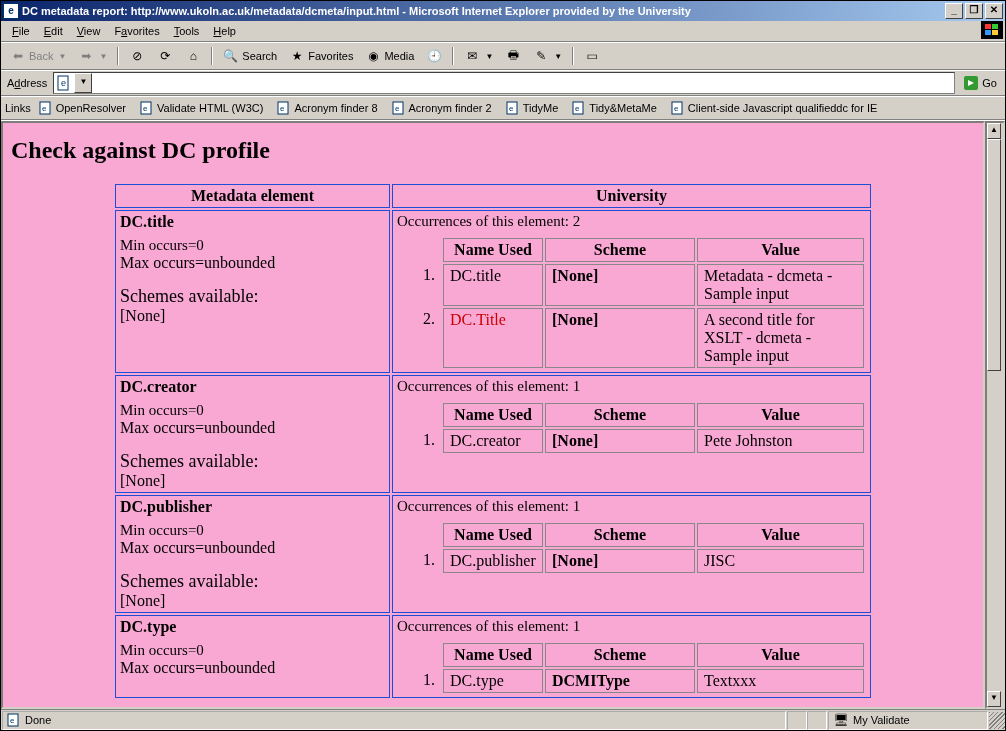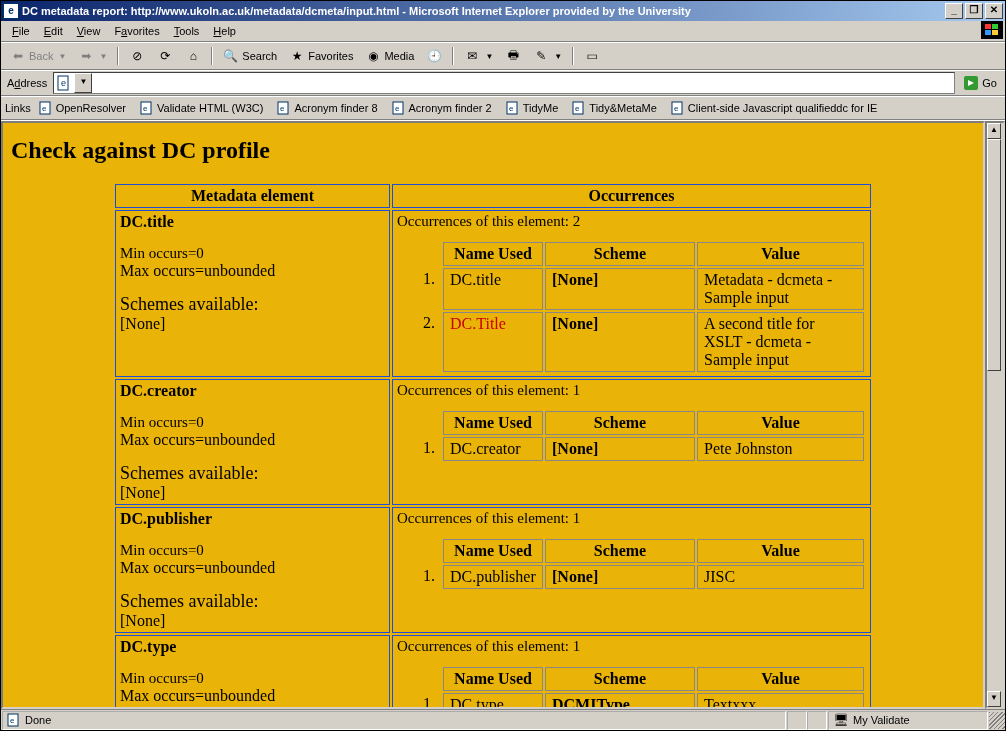--- a/index.html
+++ b/index.html
@@ -31,38 +31,38 @@
   .addr-combo input { flex:1; border:none; outline:none; font-family:inherit; font-size:11px; padding:0; height:16px; }
   .addr-combo .dd { width:16px; height:18px; background:#d4d0c8; border:1px solid #fff; border-right-color:#404040; border-bottom-color:#404040; text-align:center; font-size:8px; line-height:16px; }
   .go-btn { display:flex; align-items:center; gap:3px; padding:0 4px; }
   
   .linksbar { height:22px; background:#d4d0c8; display:flex; align-items:center; padding:0 4px; border-top:1px solid #fff; border-bottom:1px solid #808080; gap:2px; }
   .linksbar .lnk { display:flex; align-items:center; gap:3px; padding:2px 6px; }
   .e-ico { width:14px; height:14px; display:inline-flex; align-items:center; justify-content:center; }
   .e-ico svg { width:14px; height:14px; }
   
   .content-wrap { flex:1; display:flex; border-top:1px solid #fff; min-height:0; }
-  .content { flex:1; background:#eab308; overflow:auto; border:2px inset #d4d0c8; font-family:"Times New Roman", serif; font-size:16px; color:#000; padding:6px 8px 0 8px; }
+  .content { flex:1; background:#f9a8d4; overflow:auto; border:2px inset #d4d0c8; font-family:"Times New Roman", serif; font-size:16px; color:#000; padding:6px 8px 0 8px; }
   .scrollbar { width:16px; background:#d4d0c8; border:2px inset #d4d0c8; position:relative; }
   .scrollbar .sb-btn { position:absolute; width:12px; height:14px; left:0; background:#d4d0c8; border:1px solid #fff; border-right-color:#404040; border-bottom-color:#404040; text-align:center; font-size:8px; line-height:12px; }
   .scrollbar .sb-up { top:0; }
   .scrollbar .sb-dn { bottom:0; }
   .scrollbar .sb-thumb { position:absolute; width:12px; left:0; background:#d4d0c8; border:1px solid #fff; border-right-color:#404040; border-bottom-color:#404040; }
   h1.page-title { font-size:24px; font-weight:bold; margin:8px 0 18px 0; font-family:"Times New Roman", serif; }
   
   .dc-outer { border-collapse:separate; border-spacing:2px; width:760px; margin:0 auto; }
   .dc-outer th, .dc-outer td { border:1px solid #1d4ed8; padding:2px 4px; vertical-align:top; font-family:"Times New Roman", serif; font-size:16px; }
   .dc-outer th { font-weight:bold; text-align:center; }
   .dc-outer td.meta-cell { width:265px; }
   .dc-outer td.occ-cell { }
   .occ-count { font-size:15px; margin-bottom:6px; }
   .elem-name { font-weight:bold; font-size:16px; }
-  .elem-info { font-size:15px; margin-top:14px; }
+  .elem-info { font-size:15px; margin-top:6px; }
   .elem-info2 { font-size:18px; margin-top:14px; }
-  .inner-tbl { border-collapse:separate; border-spacing:2px; margin-top:10px; width:100%; }
+  .inner-tbl { border-collapse:separate; border-spacing:2px; margin-top:2px; width:100%; }
   .inner-tbl th, .inner-tbl td { border:1px solid #888; padding:2px 6px; font-size:16px; }
   .inner-tbl th { font-weight:bold; text-align:center; }
   .inner-tbl td.num { text-align:right; border:none; width:30px; }
   .inner-tbl col.c-num { width:34px; }
   .inner-tbl col.c-name { width:100px; }
   .inner-tbl col.c-scheme { width:150px; }
   .red { color:#c00; }
   .bold { font-weight:bold; }
   
   .statusbar { height:20px; background:#d4d0c8; border-top:1px solid #808080; display:flex; align-items:center; font-size:11px; }
@@ -248,21 +248,21 @@
       </div>
   </div>
 
   <div class="content-wrap">
     <div class="content">
       <h1 class="page-title">Check against DC profile</h1>
       <table class="dc-outer">
         <thead>
           <tr>
             <th>Metadata element</th>
-            <th>Occurrences</th>
+            <th>University</th>
           </tr>
         </thead>
         <tbody id="dc-body">
             <tr>
               <td class="meta-cell">
                 <div class="elem-name">DC.title</div>
                 <div class="elem-info">Min occurs=0</div>
                 <div>Max occurs=unbounded</div>
                 <div class="elem-info2">Schemes available:</div>
                 <div>[None]</div>

